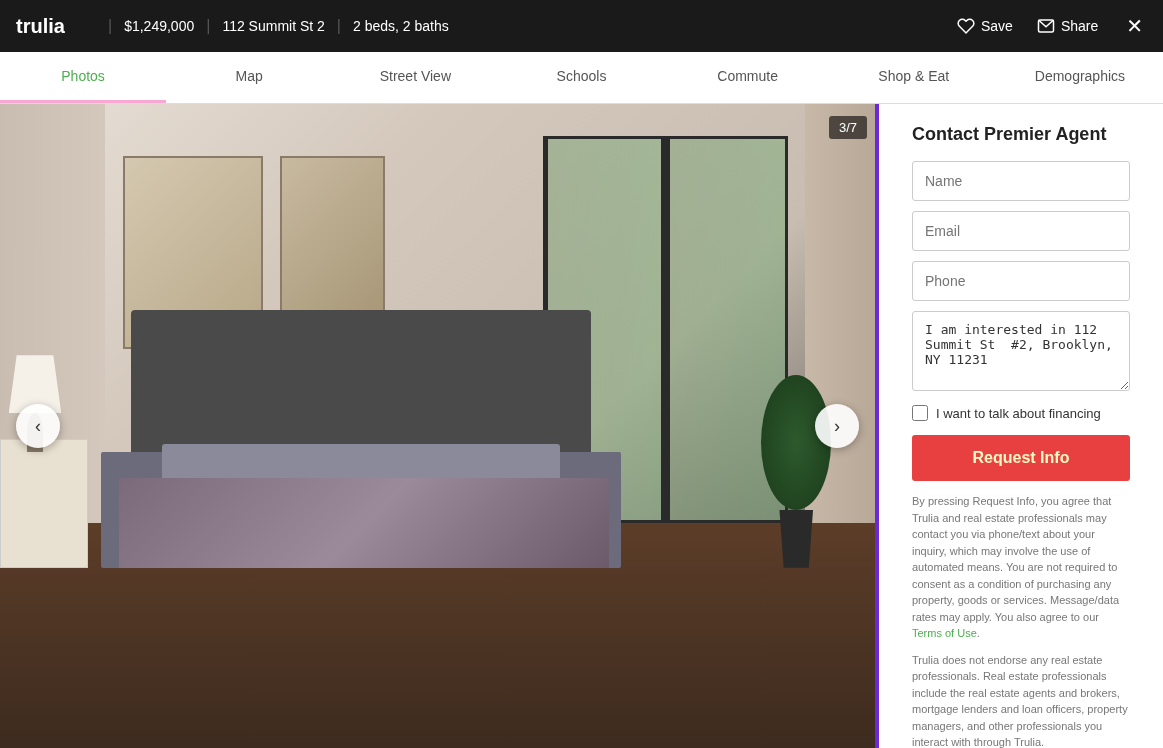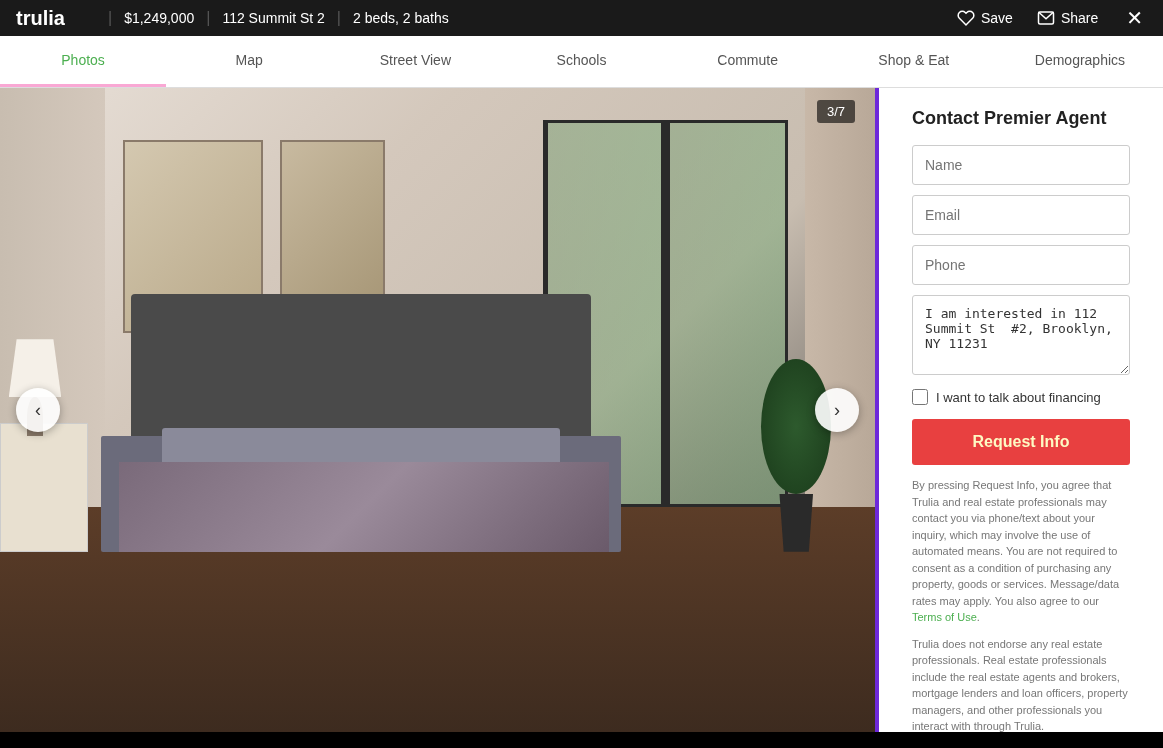--- a/index.html
+++ b/index.html
@@ -1,21 +1,21 @@
 <!DOCTYPE html>
 <html><head>
   <meta charset="utf-8">
   <style>
     * { box-sizing: border-box; margin: 0; padding: 0; }
     body { font-family: -apple-system, BlinkMacSystemFont, 'Segoe UI', sans-serif; background: #000; width: 1163px; height: 748px; overflow: hidden; }
 
     
     .header {
       background: #1a1a1a;
-      height: 36px;
+      height: 52px;
       display: flex;
       align-items: center;
       padding: 0 16px;
       gap: 12px;
       color: #fff;
     }
     .trulia-logo {
       display: flex;
       align-items: center;
       gap: 4px;
@@ -68,21 +68,21 @@
     
     .photo-area {
       flex: 0 0 875px;
       position: relative;
       background: #000;
       overflow: hidden;
     }
     .photo-counter {
       position: absolute;
       top: 12px;
-      right: 20px;
+      right: 8px;
       background: rgba(0,0,0,0.6);
       color: #fff;
       font-size: 13px;
       padding: 4px 10px;
       border-radius: 3px;
       z-index: 10;
     }
     
     .bedroom-scene {
       width: 100%;

